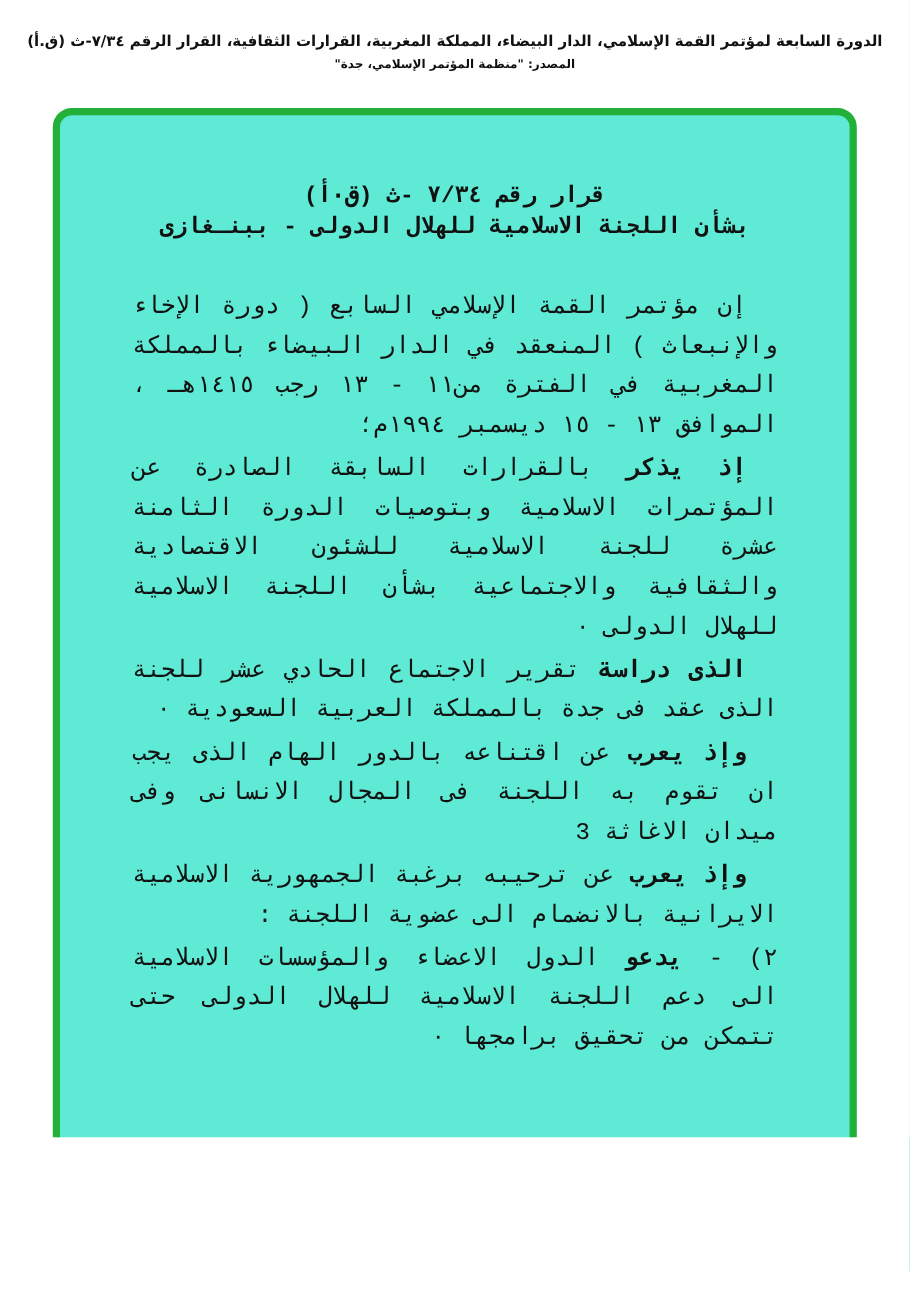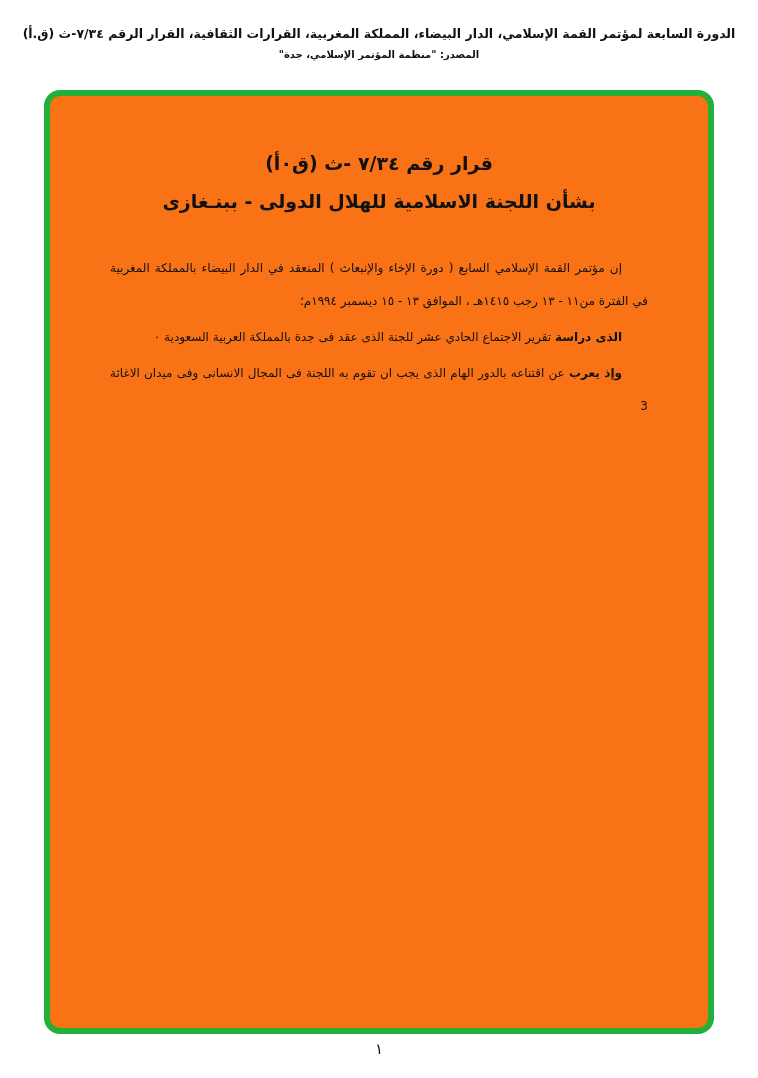--- a/index.html
+++ b/index.html
@@ -1,36 +1,36 @@
 <!DOCTYPE html>
 <html lang="ar"><head>
 <meta charset="utf-8">
 <style>
   html,body { margin:0; padding:0; background:#ffffff; }
   .page {
-    position:relative; width:758px; height:1078px; background:#ffffff;
+    position:relative; width:758px; height:948px; background:#ffffff;
     font-family:"DejaVu Sans", sans-serif; color:#111;
     overflow:hidden;
   }
   .doc-header { position:absolute; top:26px; left:20px; right:20px; direction:rtl; text-align:center; }
   .hdr1 { font-size:12.5px; font-weight:bold; white-space:nowrap; letter-spacing:0; }
   .hdr2 { font-size:10px; font-weight:bold; margin-top:8px; }
   .green-box {
     position:absolute; left:44px; top:90px; width:658px; height:932px;
-    border:6px solid #22b038; border-radius:16px; background:#f97316;
+    border:6px solid #22b038; border-radius:16px; background:#5eead4;font-family:Liberation Mono, monospace;
   }
   .content {
     position:absolute; top:0; left:0; right:0; bottom:0;
     padding:54px 60px 0 60px; direction:rtl;
   }
   .title { text-align:center; font-weight:bold; font-size:19px; line-height:26px; }
-  .t2 { margin-top:12px; }
+  .t2 { margin-top:0; }
   .body-text { margin-top:38px; }
   .para {
-    margin:0 0 3px 0; font-size:12px; line-height:33px;
+    margin:0 0 3px 0; font-size:20px; line-height:33px;
     text-align:justify; text-align-last:right; text-indent:26px;
   }
   .item { text-indent:0; }
   .lead { font-weight:bold; }
   .marker { font-weight:normal; margin-left:22px; }
   .page-num {
     position:absolute; top:1040px; left:0; right:0;
     text-align:center; font-size:15px; color:#111;
   }
 </style>
@@ -45,25 +45,28 @@
   </div>
 
   <div class="green-box">
     <div class="content">
 
       <div class="title t1">قرار رقم ٧/٣٤ -ث (ق٠أ)</div>
       <div class="title t2">بشأن اللجنة الاسلامية للهلال الدولى - ببنـغازى</div>
 
       <div class="body-text">
         <p class="para"><b class="lead"></b> <span>إن مؤتمر القمة الإسلامي السابع ( دورة الإخاء والإنبعاث ) المنعقد في الدار البيضاء بالمملكة المغربية في الفترة من١١ - ١٣ رجب ١٤١٥هـ ، الموافق ١٣ - ١٥ ديسمبر ١٩٩٤م؛</span></p>
+        <p class="para"><b class="lead">إذ يذكر</b> <span>بالقرارات السابقة الصادرة عن المؤتمرات الاسلامية وبتوصيات الدورة الثامنة عشرة للجنة الاسلامية للشئون الاقتصادية والثقافية والاجتماعية بشأن اللجنة الاسلامية للهلال الدولى ٠</span></p>
         <p class="para"><b class="lead">الذى دراسة</b> <span>تقرير الاجتماع الحادي عشر للجنة الذى عقد فى جدة بالمملكة العربية السعودية ٠</span></p>
         <p class="para"><b class="lead">وإذ يعرب</b> <span>عن اقتناعه بالدور الهام الذى يجب ان تقوم به اللجنة فى المجال الانسانى وفى ميدان الاغاثة 3</span></p>
+        <p class="para"><b class="lead">وإذ يعرب</b> <span>عن ترحيبه برغبة الجمهورية الاسلامية الايرانية بالانضمام الى عضوية اللجنة :</span></p>
       </div>
 
       <div>
+        <p class="para item"><span class="marker">٢) -</span><b class="lead">يدعو</b> <span>الدول الاعضاء والمؤسسات الاسلامية الى دعم اللجنة الاسلامية للهلال الدولى حتى تتمكن من تحقيق برامجها ٠</span></p>
       </div>
 
     </div>
   </div>
 
   <div class="page-num">١</div>
 
 </div>
 
 </body></html>

